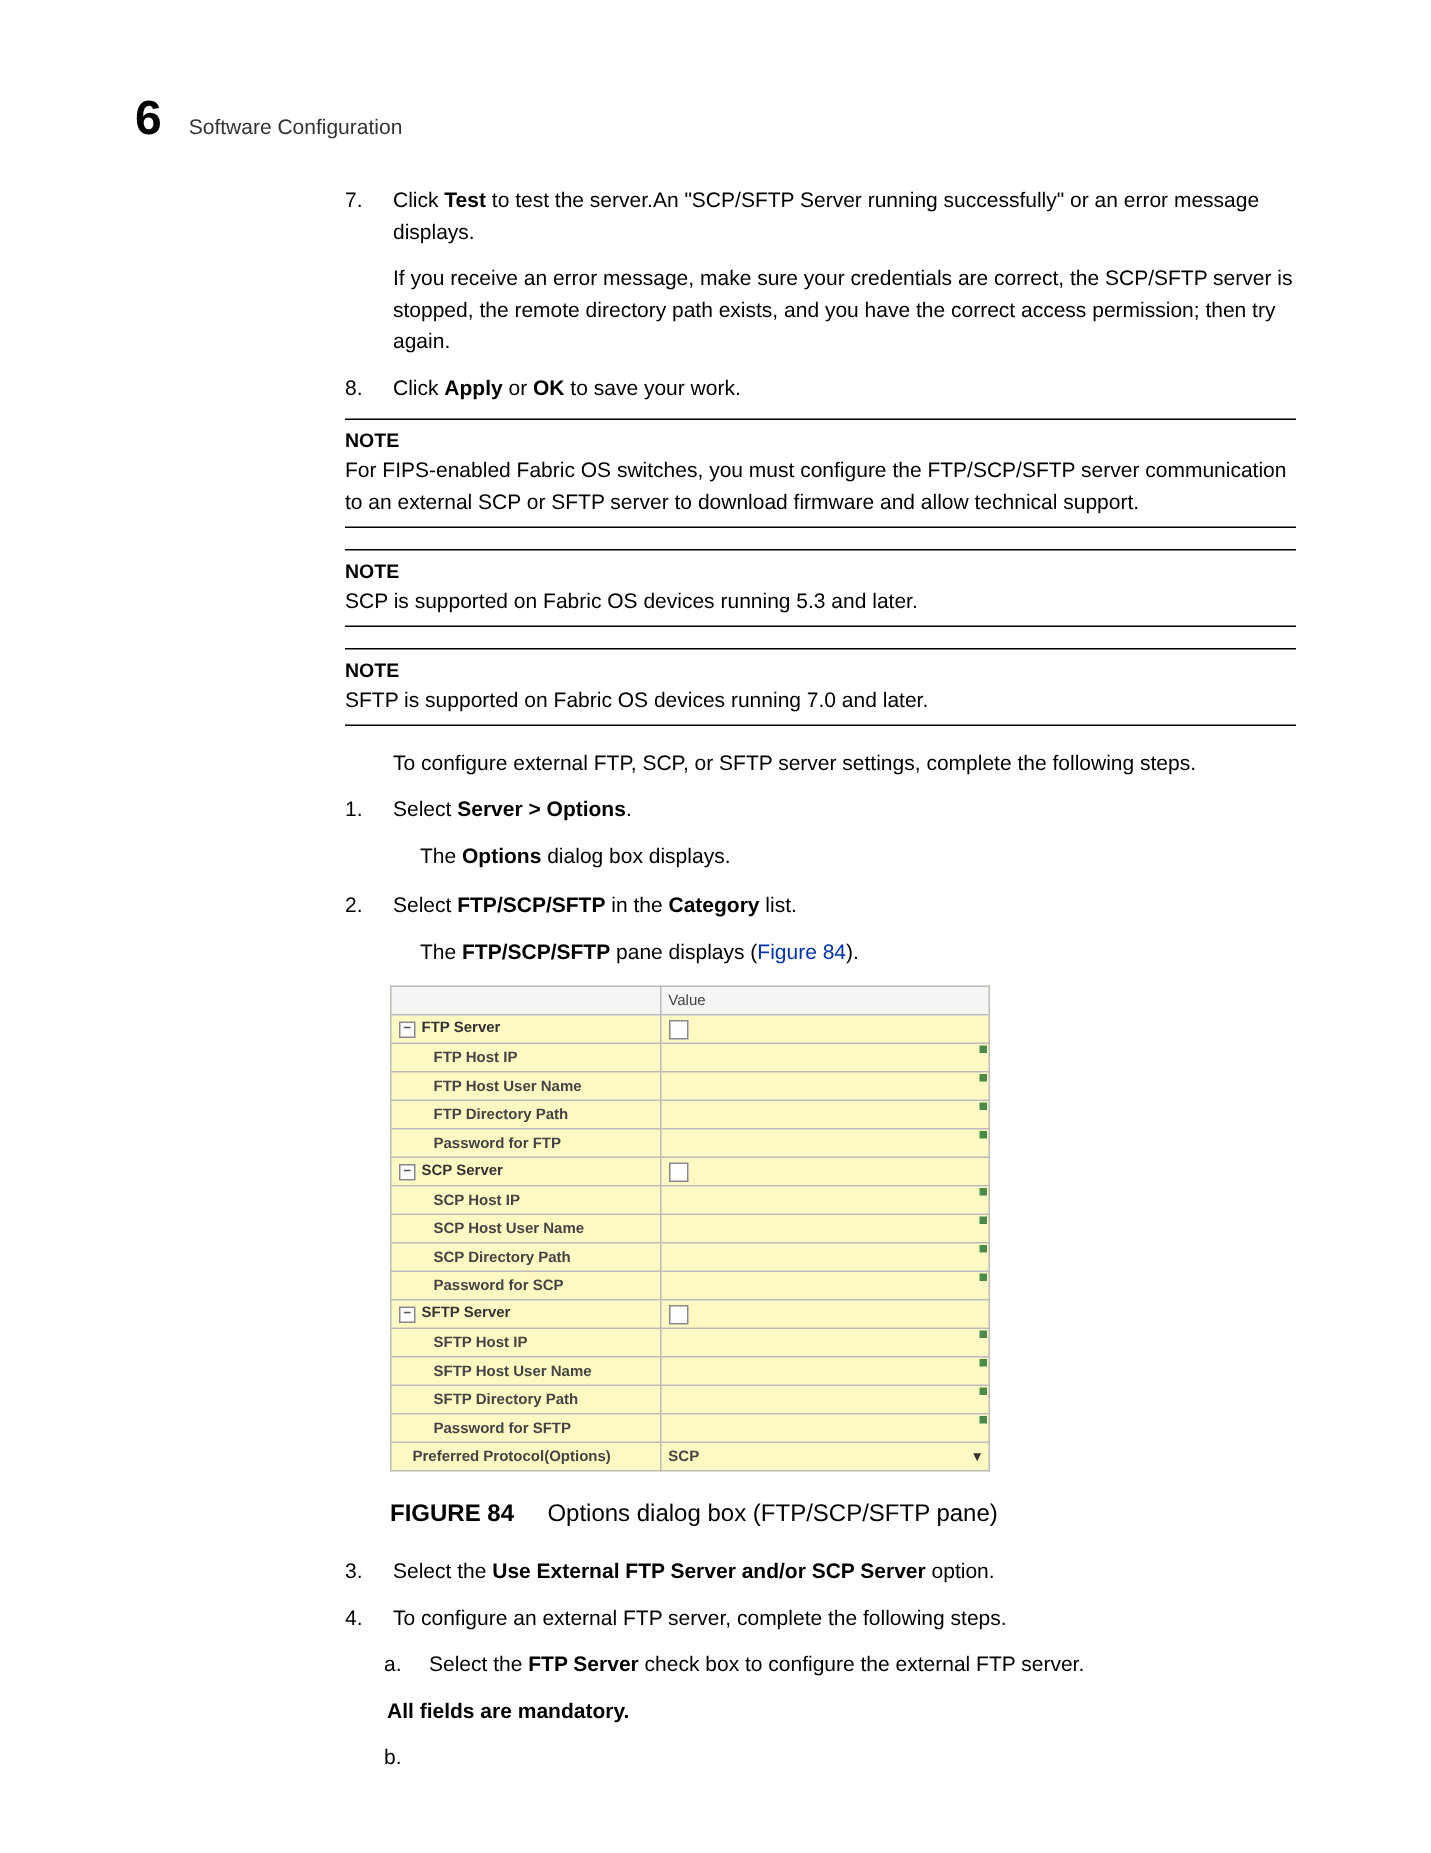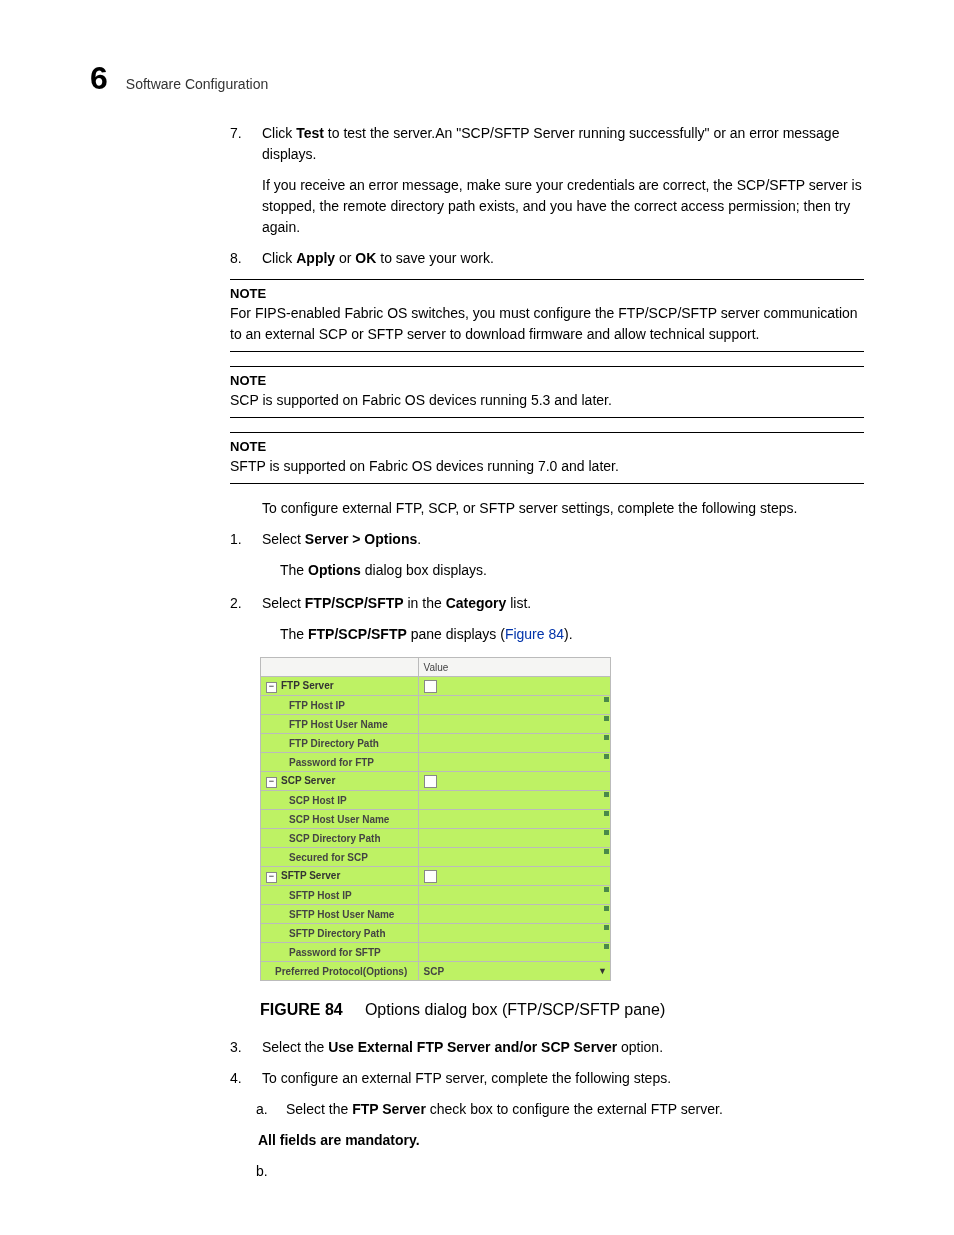--- a/index.html
+++ b/index.html
@@ -100,22 +100,22 @@
     font-weight: bold;
   }
   .link { color: #0033aa; }
   .figure-wrap {
     margin: 8px 0 8px 30px;
   }
   table.ftptbl {
     border-collapse: collapse;
     font-size: 10px;
     color: #444;
-    width: 351px;
-    background: #bef264;
+    width: 400px;
+    background: #fef9c3;
   }
   table.ftptbl th, table.ftptbl td {
     border: 1px solid #bbb;
     padding: 2px 5px;
     text-align: left;
     height: 14px;
     vertical-align: middle;
     font-weight: bold;
   }
   table.ftptbl th {
@@ -293,21 +293,21 @@
                 <span class="edit-dot"></span>
               </td>
             </tr>
         <tr>
               <td class="field-indent">SCP Directory Path</td>
               <td class="cell-edit">
                 <span class="edit-dot"></span>
               </td>
             </tr>
         <tr>
-              <td class="field-indent">Secured for SCP</td>
+              <td class="field-indent">Password for SCP</td>
               <td class="cell-edit">
                 <span class="edit-dot"></span>
               </td>
             </tr>
         <tr class="section-row">
           <td><span class="tree-toggle">−</span><span>SFTP Server</span></td>
           <td class="cell-edit"><span class="chk"></span></td>
         </tr>
         <tr>
               <td class="field-indent">SFTP Host IP</td>

